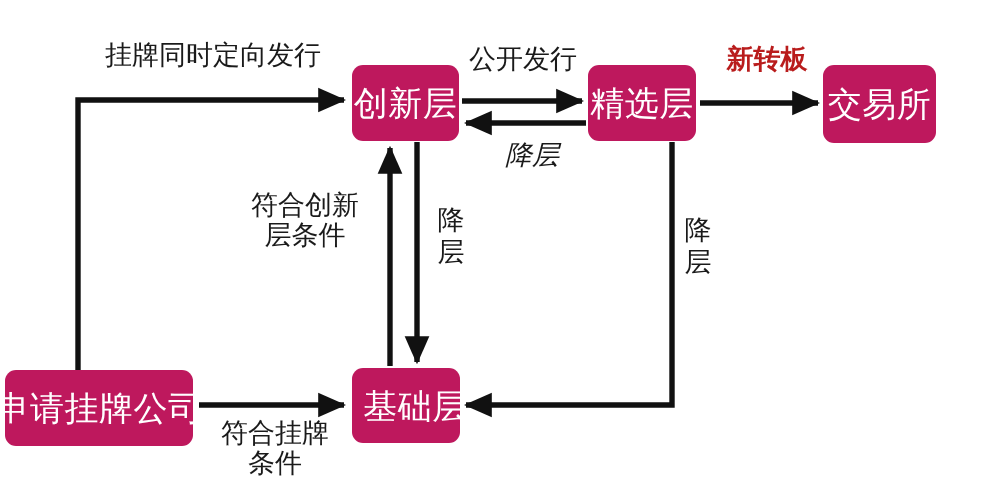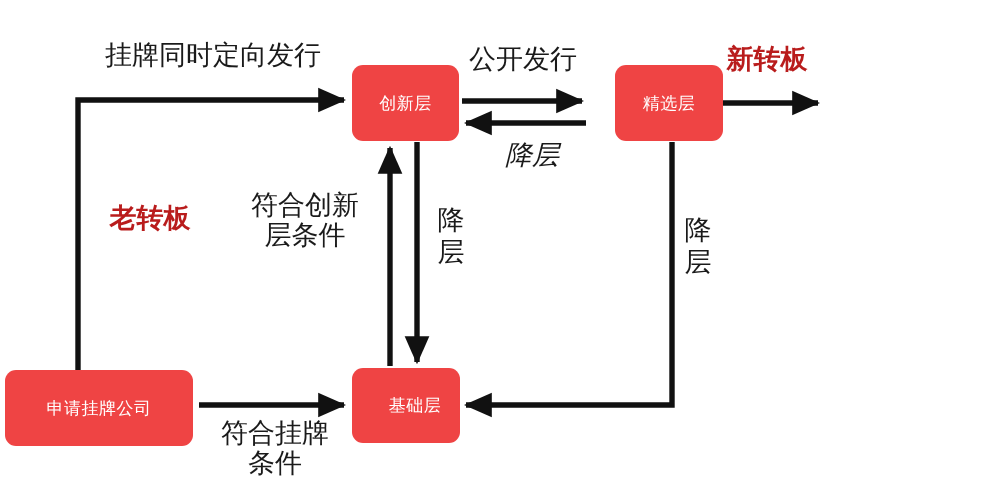--- a/index.html
+++ b/index.html
@@ -22,27 +22,27 @@
     position: absolute;
     left: 0;
     top: 0;
     width: 985px;
     height: 492px;
   }
   .node {
     position: absolute;
     box-sizing: border-box;
     border-radius: 11px;
-    background: #ef4444;
+    background: #be185d;
     color: #ffffff;
     display: flex;
     align-items: center;
     justify-content: center;
     font-family: "Liberation Sans", "DejaVu Sans", sans-serif;
-    font-size: 17px;
+    font-size: 34px;
     font-weight: 400;
     letter-spacing: 0.5px;
     line-height: 1;
     white-space: nowrap;
     user-select: none;
   }
   .edge-label {
     position: absolute;
     font-family: "Liberation Serif", "DejaVu Serif", serif;
     font-size: 27px;
@@ -95,32 +95,34 @@
   </div>
 
   <div class="node" style="left:352px; top:368px; width:108px; height:75px;padding-left:18px;">
     <span>基础层</span>
   </div>
 
   <div class="node" style="left:352px; top:65px; width:107px; height:76px;">
     <span>创新层</span>
   </div>
 
-  <div class="node" style="left:588px; top:65px; width:108px; height:76px;margin-left:27px;">
+  <div class="node" style="left:588px; top:65px; width:108px; height:76px;">
     <span>精选层</span>
   </div>
 
+  <div class="node" style="left:823px; top:65px; width:113px; height:78px;">
+    <span>交易所</span>
+  </div>
 
   <div class="edge-label" style="left:88px; top:40px; width:250px;">挂牌同时定向发行</div>
 
   <div class="edge-label" style="left:460px; top:44px; width:126px;">公开发行</div>
 
   <div class="edge-label red" style="left:712px; top:44px; width:110px;">新转板</div>
 
-  <div class="edge-label red" style="left:95px; top:203px; width:110px;">老转板</div>
 
   <div class="edge-label" style="left:235px; top:190px; width:140px;">符合创新
 层条件</div>
 
   <div class="edge-label vertical-stack" style="left:433px; top:205px; width:36px;">降
 层</div>
 
   <div class="edge-label" style="left:492px; top:140px; width:80px;font-style:italic;">降层</div>
 
   <div class="edge-label vertical-stack" style="left:680px; top:215px; width:36px;">降

